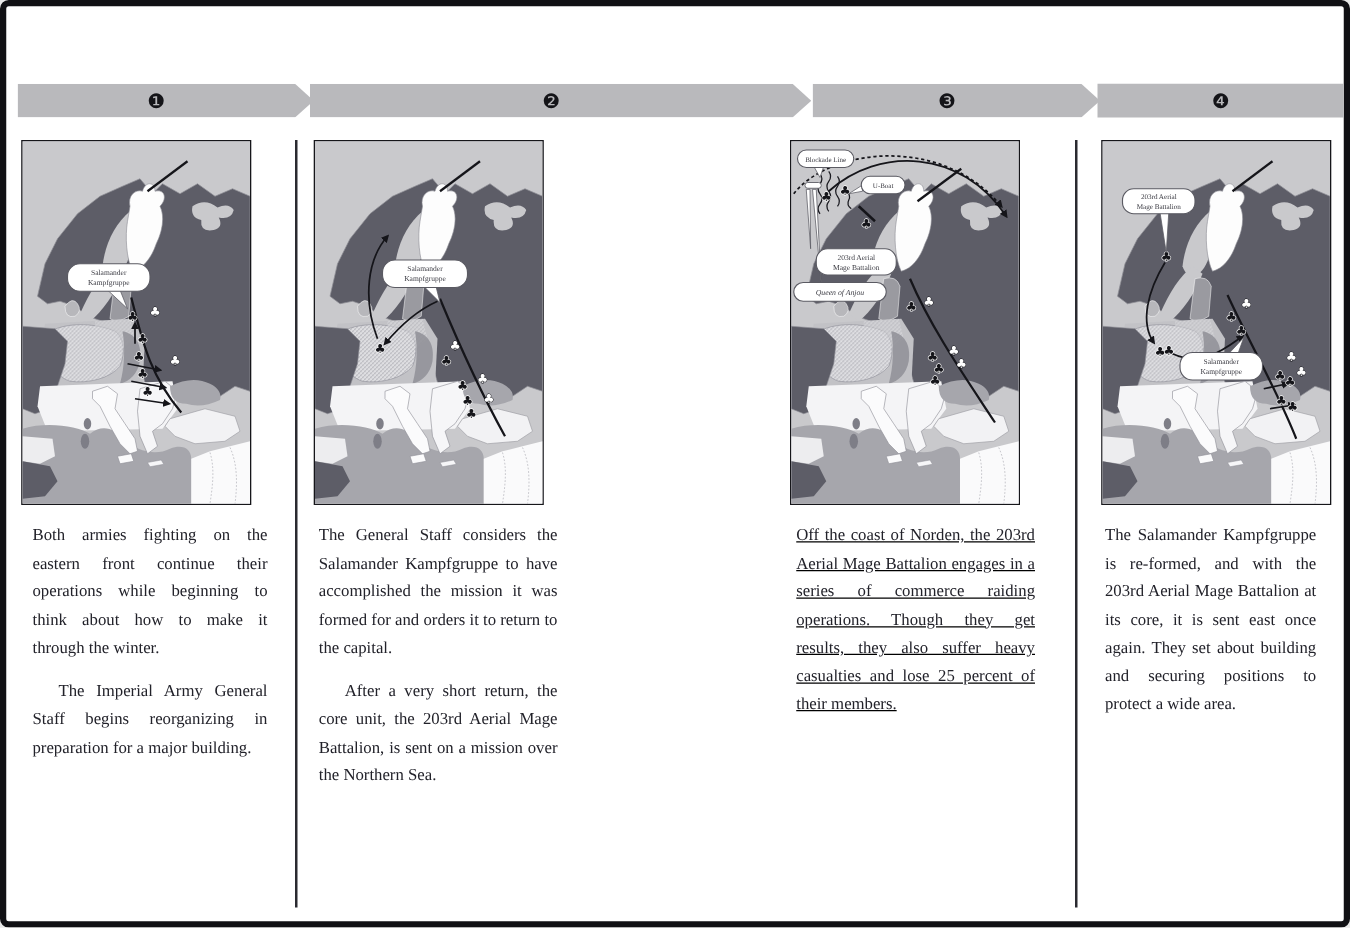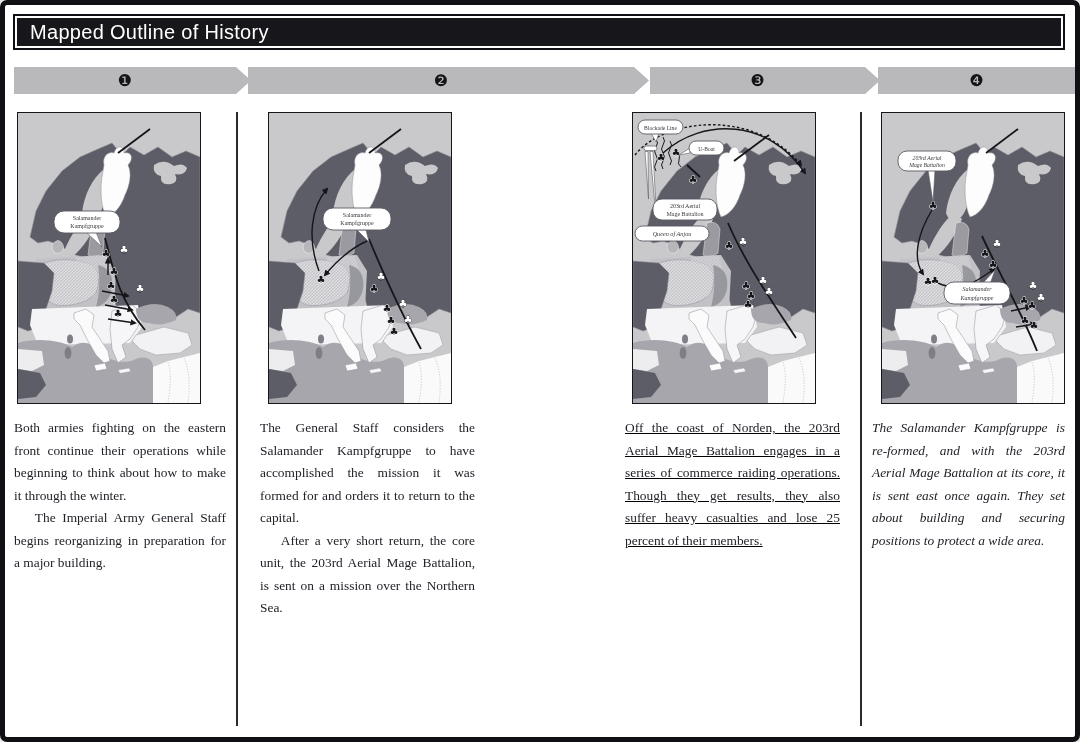--- a/index.html
+++ b/index.html
@@ -13,21 +13,21 @@
   
   .banner{position:absolute;top:62px;height:27px;background:#b9b9bc;display:flex;align-items:center;justify-content:center;}
   .banner.tip{clip-path:polygon(0 0,calc(100% - 15px) 0,100% 50%,calc(100% - 15px) 100%,0 100%);padding-right:15px;box-sizing:border-box;}
   .num{font-family:"DejaVu Sans",sans-serif;font-size:16px;color:#141418;line-height:1;}
   
   .divider{position:absolute;top:107px;width:1.5px;height:614px;background:#2a2a30;}
   
   .col{position:absolute;top:107px;}
   .map{display:block;border:1.6px solid #16161a;background:#c9c9cc;}
   .coltext{margin-top:13px;font-size:13.4px;line-height:1.68;text-align:justify;color:#22222a;}
-  .coltext p{margin:0;}
+  .coltext p{margin:12px;}
   .coltext p + p{text-indent:1.55em;}
   
   .co{fill:#fff;stroke:#5a5a62;stroke-width:.9;}
   .cot{font-family:"Liberation Serif",serif;font-size:6px;fill:#3a3a42;text-anchor:middle;}
   .cot.it{font-style:italic;font-size:6.2px;}
   .tail{fill:#fff;stroke:#5a5a62;stroke-width:.6;}
   .fl{fill:none;stroke:#15151a;stroke-width:1.8;}
   .arr{fill:none;stroke:#15151a;stroke-width:1.4;marker-end:url(#ah);}
   .sq{fill:none;stroke:#1a1a20;stroke-width:1;}
 </style>
@@ -81,23 +81,20 @@
         <path d="M94,198 L114,192 124,200 120,214 112,226 104,232 108,244 100,250 94,236 92,216 Z" fill="#f6f6f8" stroke="#8f8f96" stroke-width="0.5"></path>
         <path d="M100,257 l11,-2 2,3.4 -11,2z" fill="#f6f6f8" stroke="#8f8f96" stroke-width="0.4"></path>
         <path d="M118,196 q18,-9 32,-2 q10,5 8,13 q-15,7 -27,3 q-13,0 -13,-14z" fill="#a6a6ac"></path>
         <path d="M118,222 L146,214 170,220 174,232 162,240 138,242 122,236 114,228 Z" fill="#f2f2f4" stroke="#9a9aa0" stroke-width="0.5"></path>
         <path d="M135,254 L150,248 166,244 182,240 L182,290 L135,290 Z" fill="#fafafb"></path>
         <path d="M150,249 C154,262 152,276 150,290 M166,245 C172,258 172,274 170,290" fill="none" stroke="#a8a8b0" stroke-width="0.5" stroke-dasharray="1.4,1.4"></path>
       </g>
     </defs>
   </svg>
 
-  <div class="titlebar">
-    <div class="titlebar-inner">Mapped Outline of History</div>
-  </div>
 
   <div class="banner tip" style="left:9px;width:237px;">
       <span class="num">❶</span>
     </div>
   <div class="banner tip" style="left:243px;width:401px;">
       <span class="num">❷</span>
     </div>
   <div class="banner tip" style="left:645px;width:230px;">
       <span class="num">❸</span>
     </div>
@@ -134,21 +131,21 @@
         <text class="cot" x="69" y="107">Salamander</text>
         <text class="cot" x="69" y="115">Kampfgruppe</text>
       </g>
     </svg>
     <div class="coltext">
       <p>Both armies fighting on the eastern front continue their operations while beginning to think about how to make it through the winter.</p>
       <p>The Imperial Army General Staff begins reorganizing in preparation for a major building.</p>
     </div>
   </div>
 
-  <div class="col" style="left:255px;width:215px;">
+  <div class="col" style="left:238px;width:215px;">
     <svg class="map" style="margin-left:8px;" width="182" height="290" viewBox="0 0 182 290">
       <use href="#basemap"></use>
       <line x1="100" y1="40" x2="132" y2="16" stroke="#15151a" stroke-width="1.8"></line>
       <path class="fl" d="M100,126 C115,162 132,200 152,236"></path>
       <path class="arr" d="M98,128 C80,136 66,150 56,162"></path>
       <path class="arr" d="M50,158 C38,126 42,94 58,76"></path>
       <g>
         <use href="#clubB" x="52" y="166"></use>
           <use href="#clubB" x="105" y="175"></use>
         <use href="#clubB" x="118" y="195"></use>
@@ -222,21 +219,21 @@
       <g>
         <rect class="co" x="2" y="113" width="74" height="15" rx="7.5"></rect>
         <text class="cot it" x="39" y="123">Queen of Anjou</text>
       </g>
     </svg>
     <div class="coltext">
       <p>Off the coast of Norden, the 203rd Aerial Mage Battalion engages in a series of commerce raiding operations. Though they get results, they also suffer heavy casualties and lose 25 percent of their members.</p>
     </div>
   </div>
 
-  <div class="col" style="left:867px;width:193px;font-style:italic;">
+  <div class="col" style="left:867px;width:193px;">
     <svg class="map" style="margin-left:9px;" width="182" height="290" viewBox="0 0 182 290">
       <use href="#basemap"></use>
       <line x1="104" y1="40" x2="136" y2="16" stroke="#15151a" stroke-width="1.8"></line>
       <path class="fl" d="M100,123 C118,162 140,200 155,238"></path>
       <path class="arr" d="M50,97 C36,120 30,145 41,161"></path>
       <path class="arr" d="M56,170 C80,181 98,166 112,156"></path>
       <path class="arr" d="M129,198 L148,194"></path>
       <path class="arr" d="M134,214 L153,211"></path>
       <g>
         <use href="#clubB" x="51" y="92"></use>

